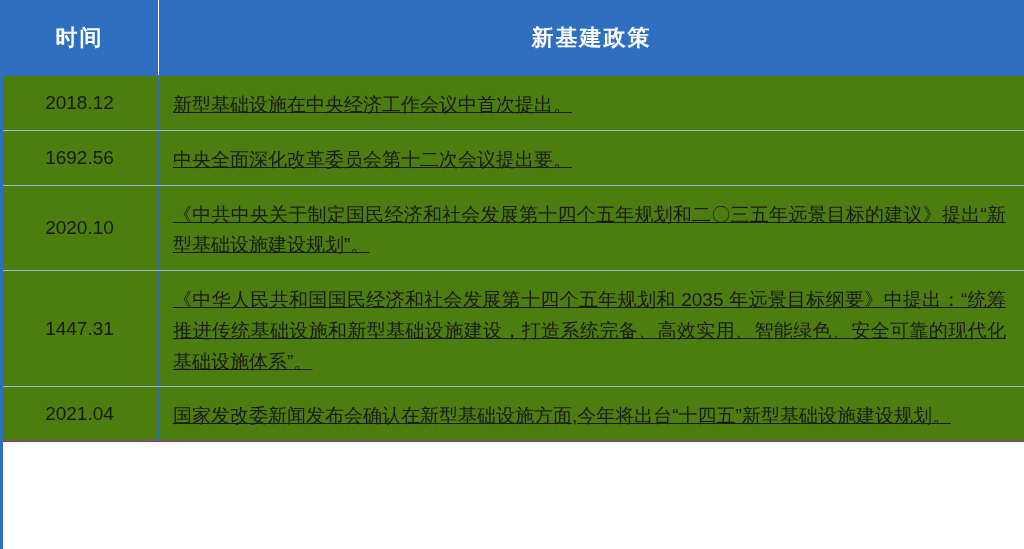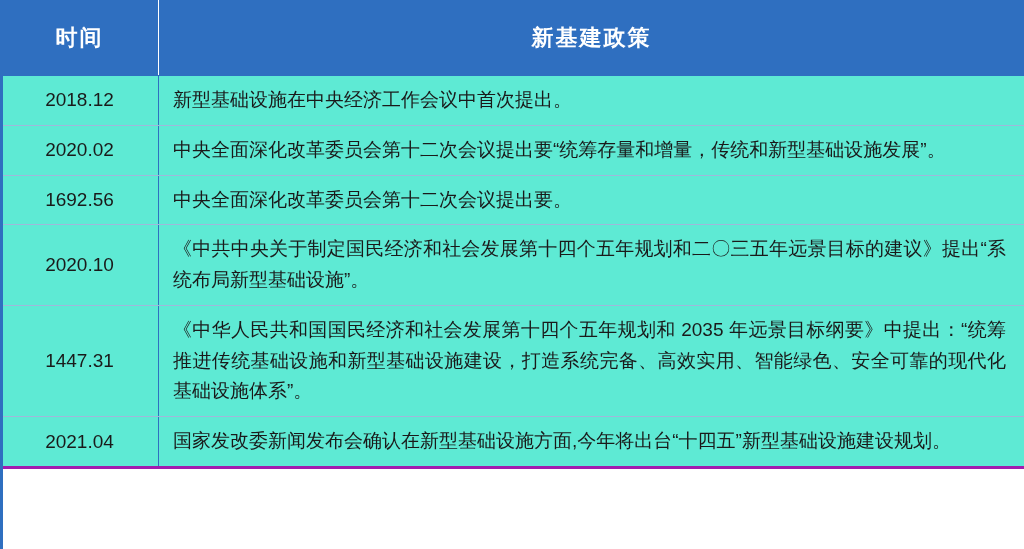--- a/index.html
+++ b/index.html
@@ -40,43 +40,44 @@
     border: 1px solid #2f6fc0;
     letter-spacing: 2px;
   }
   thead th.th-time {
     border-right: 1px solid #ffffff;
   }
 
   tbody td {
     border-bottom: 1px solid #9fb8da;
     vertical-align: middle;
-    background: #5eead4;
+    background: #4d7c0f;
   }
   tbody td.cell-time {
     text-align: center;
     font-size: 19px;
     color: #1a1a1a;
     border-right: 1px solid #2f6fc0;
     border-left: 1px solid #2f6fc0;
     padding: 0 4px;
     white-space: nowrap;
   }
   tbody td.cell-policy {
     text-align: left;
     font-size: 19px;
     color: #1a1a1a;
     line-height: 1.62;
-    padding: 9px 18px 9px 14px;
+    padding: 14px 18px 9px 14px;
     border-right: 1px solid #2f6fc0;
     text-align: justify;
     text-justify: inter-ideograph;
+    text-decoration: underline;
   }
   tbody tr:last-child td {
-    border-bottom: 3px solid #a21caf;
+    border-bottom: 1px solid #a21caf;
   }
   .left-accent {
     position: absolute;
     left: 0;
     top: 0;
     width: 3px;
     height: 549px;
     background: #2f6fc0;
   }
 </style>
@@ -95,30 +96,26 @@
         <th class="th-time">时间</th>
         <th class="th-policy">新基建政策</th>
       </tr>
     </thead>
     <tbody>
       <tr>
         <td class="cell-time">2018.12</td>
         <td class="cell-policy">新型基础设施在中央经济工作会议中首次提出。</td>
       </tr>
       <tr>
-        <td class="cell-time">2020.02</td>
-        <td class="cell-policy">中央全面深化改革委员会第十二次会议提出要“统筹存量和增量，传统和新型基础设施发展”。</td>
-      </tr>
-      <tr>
         <td class="cell-time">1692.56</td>
         <td class="cell-policy">中央全面深化改革委员会第十二次会议提出要。</td>
       </tr>
       <tr>
         <td class="cell-time">2020.10</td>
-        <td class="cell-policy">《中共中央关于制定国民经济和社会发展第十四个五年规划和二〇三五年远景目标的建议》提出“系统布局新型基础设施”。</td>
+        <td class="cell-policy">《中共中央关于制定国民经济和社会发展第十四个五年规划和二〇三五年远景目标的建议》提出“新型基础设施建设规划”。</td>
       </tr>
       <tr>
         <td class="cell-time">1447.31</td>
         <td class="cell-policy">《中华人民共和国国民经济和社会发展第十四个五年规划和 2035 年远景目标纲要》中提出：“统筹推进传统基础设施和新型基础设施建设，打造系统完备、高效实用、智能绿色、安全可靠的现代化基础设施体系”。</td>
       </tr>
       <tr>
         <td class="cell-time">2021.04</td>
         <td class="cell-policy">国家发改委新闻发布会确认在新型基础设施方面,今年将出台“十四五”新型基础设施建设规划。</td>
       </tr>
     </tbody>

